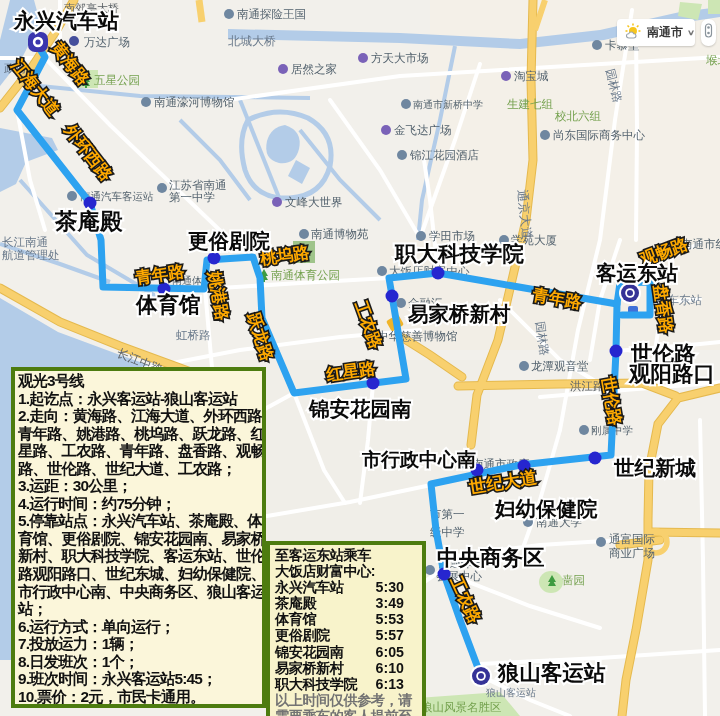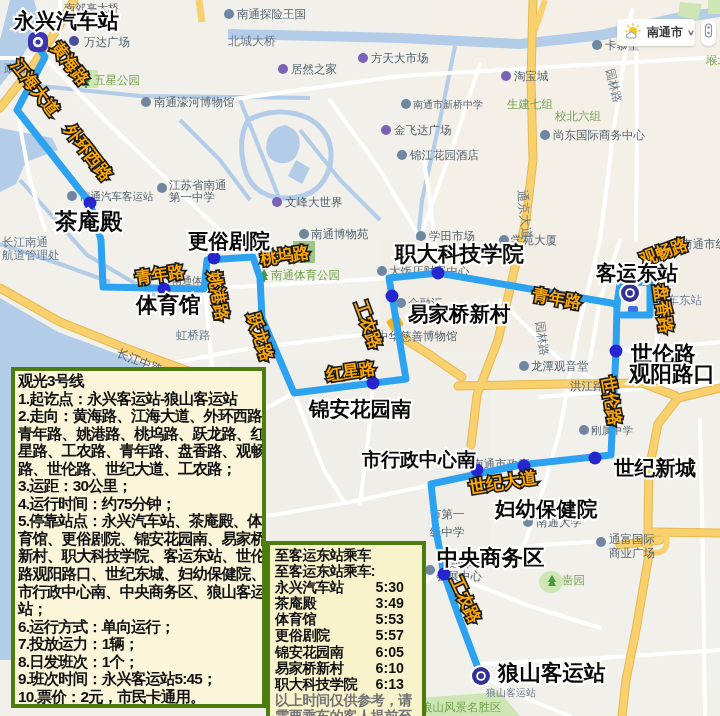--- a/index.html
+++ b/index.html
@@ -300,21 +300,21 @@
 <text x="362" y="466" font-size="19">市行政中心南</text>
 <text x="437" y="565">中央商务区</text>
 <text x="498" y="680">狼山客运站</text>
 </g>
 </svg>
 
 <div id="info" class="box">观光3号线<br>1.起讫点：永兴客运站-狼山客运站<br>2.走向：黄海路、江海大道、外环西路、<br>青年路、姚港路、桃坞路、跃龙路、红<br>星路、工农路、青年路、盘香路、观畅<br>路、世伦路、世纪大道、工农路；<br>3.运距：30公里；<br>4.运行时间：约75分钟；<br>5.停靠站点：永兴汽车站、茶庵殿、体<br>育馆、更俗剧院、锦安花园南、易家桥<br>新村、职大科技学院、客运东站、世伦<br>路观阳路口、世纪东城、妇幼保健院、<br>市行政中心南、中央商务区、狼山客运<br>站；<br>6.运行方式：单向运行；<br>7.投放运力：1辆；<br>8.日发班次：1个；<br>9.班次时间：永兴客运站5:45；<br>10.票价：2元，市民卡通用。</div>
 
 <div id="times" class="box">
 <div>至客运东站乘车</div>
-<div>至客运东站乘车:</div>
+<div>大饭店财富中心:</div>
 <div class="row">
       <span>永兴汽车站</span>
       <span>5:30</span>
     </div>
 <div class="row">
       <span>茶庵殿</span>
       <span>3:49</span>
     </div>
 <div class="row">
       <span>体育馆</span>

